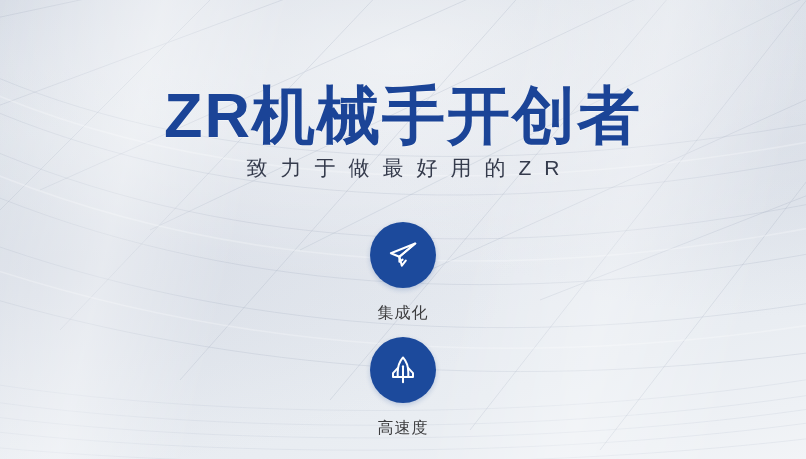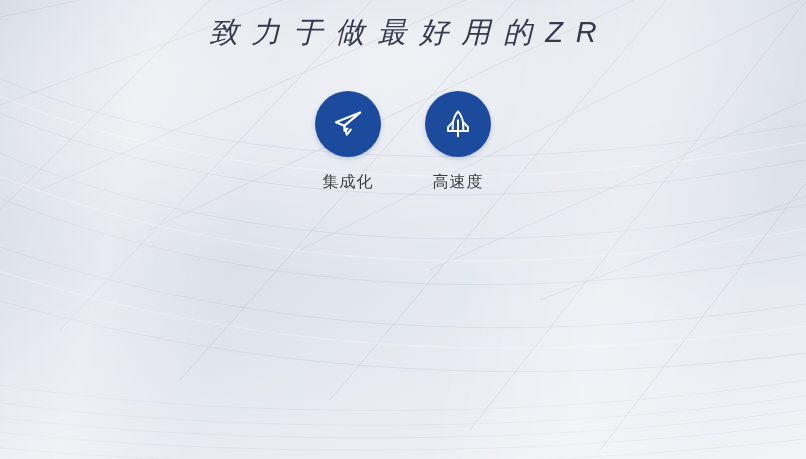--- a/index.html
+++ b/index.html
@@ -66,37 +66,37 @@
     font-size: 63px;
     line-height: 1.0;
     font-weight: 700;
     color: #1b4497;
     letter-spacing: 2px;
     white-space: nowrap;
     text-shadow: 0 1px 0 rgba(255,255,255,0.35);
   }
 
   .subtitle {
-    margin-top: 18px;
-    font-size: 29px;
+    margin-top: 10px;
+    font-size: 21px;
     line-height: 1.0;
     font-weight: 300;
     color: #353b4c;
     letter-spacing: 13px;
     text-indent: 13px;
     white-space: nowrap;
-    font-style: italic;
   }
 
   .features {
     margin-top: 44px;
     display: flex;
     align-items: flex-start;
     justify-content: center;
-    gap: 30px;
+    gap: 16px;
+    flex-direction: column;
   }
   .feature {
     width: 80px;
     display: flex;
     flex-direction: column;
     align-items: center;
   }
   .circle {
     width: 66px;
     height: 66px;
@@ -169,20 +169,21 @@
       <path d="M-20 430 C 200 456, 540 461, 830 420"></path>
       <path d="M-20 446 C 200 468, 540 472, 830 436"></path>
       <path d="M-20 382 C 200 418, 540 424, 830 376"></path>
     </g>
   </svg>
 
   <div class="bg-layer bg-sheen"></div>
 
   <div class="content">
 
+    <div class="title">ZR机械手开创者</div>
 
     <div class="subtitle">致力于做最好用的ZR</div>
 
     <div class="features">
 
       <div class="feature">
         <div class="circle">
           <svg viewBox="0 0 32 32" fill="none" stroke="#ffffff" stroke-width="1.9" stroke-linecap="round" stroke-linejoin="round">
             <path d="M27.5 5.2 L4.6 14.3 L12.6 17.6 L27.5 5.2 Z"></path>
             <path d="M27.5 5.2 L12.6 17.6 L14.9 26.1 L18.6 21.2"></path>

